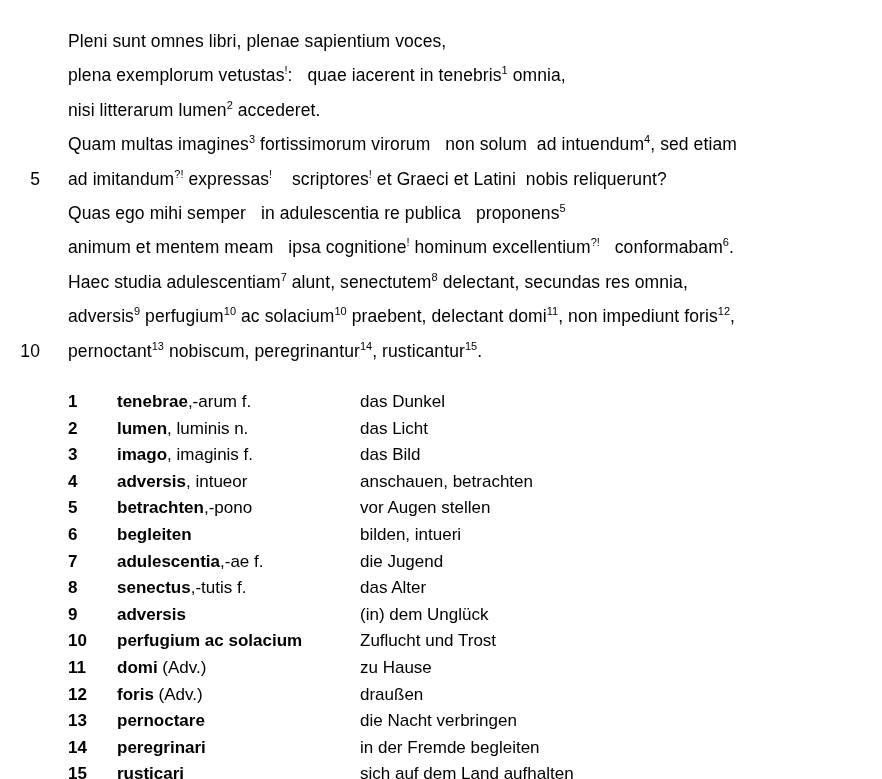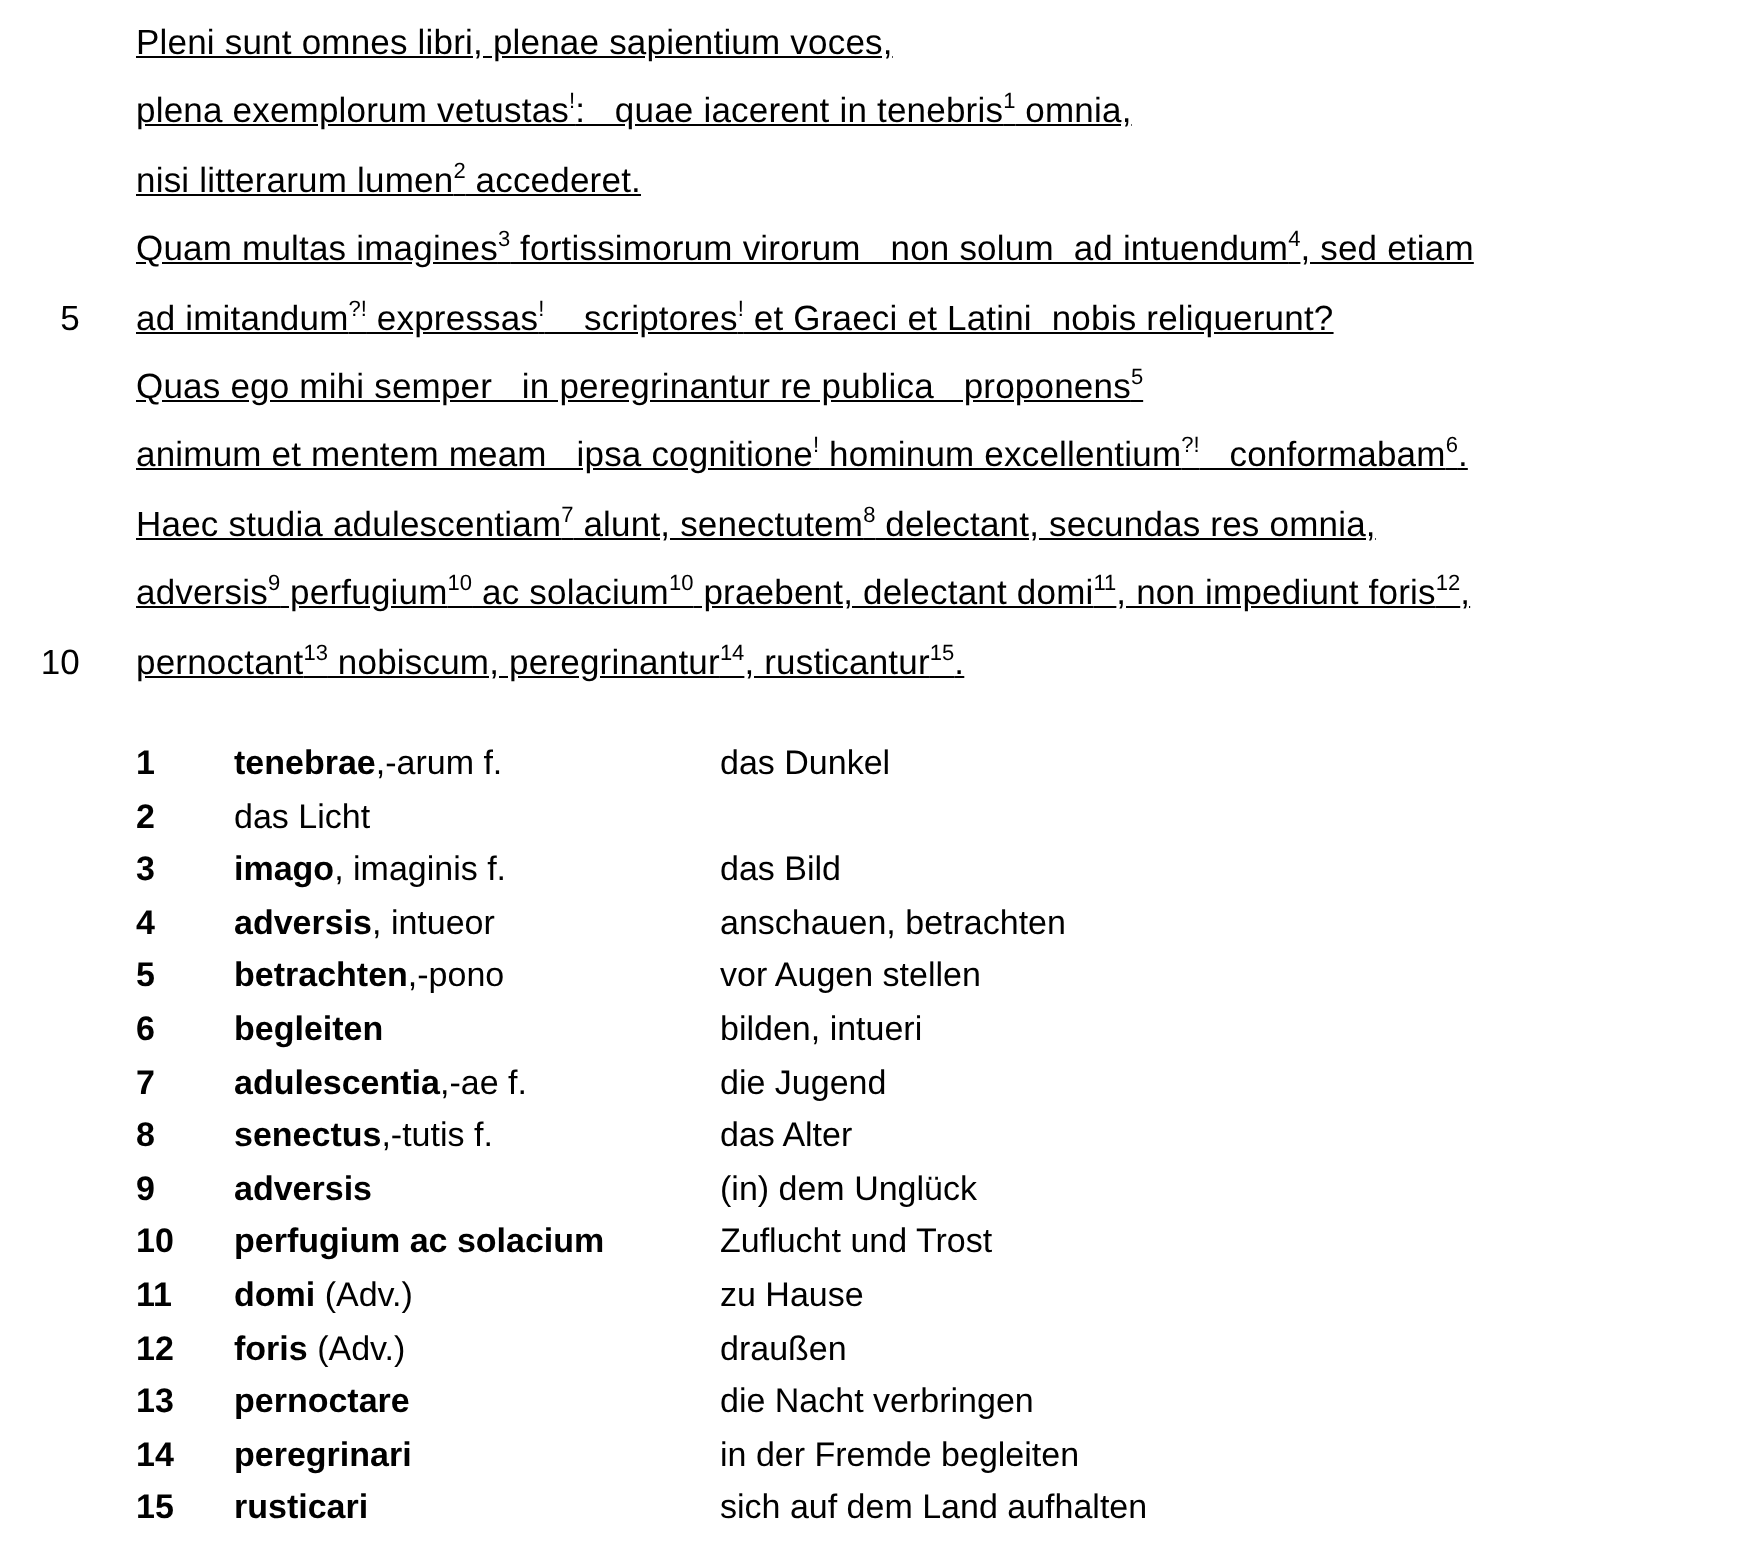--- a/index.html
+++ b/index.html
@@ -14,26 +14,25 @@
     font-family: "Liberation Sans", sans-serif;
     color: #000000;
   }
   .doc-page {
     position: relative;
     width: 882px;
     height: 779px;
     background: #ffffff;
   }
   .latin-block {
-    padding-top: 4px;
+    padding-top: 24px;
     margin-left: 68px;
     font-size: 17.5px;
     line-height: 34.4px;
     letter-spacing: 0.1px;
-    text-decoration: underline;
   }
   .latin-line {
     position: relative;
     white-space: pre;
   }
   .line-num {
     position: absolute;
     left: -68px;
     top: 0;
     width: 40px;
@@ -73,29 +72,29 @@
 </head>
 <body>
 
 <div class="doc-page">
   <div class="latin-block">
       <div class="latin-line"><span>Pleni sunt omnes libri, plenae sapientium voces,</span></div>
       <div class="latin-line"><span>plena exemplorum vetustas</span><sup class="note">!</sup><span>:   quae iacerent in tenebris</span><sup class="note">1</sup><span> omnia,</span></div>
       <div class="latin-line"><span>nisi litterarum lumen</span><sup class="note">2</sup><span> accederet.</span></div>
       <div class="latin-line"><span>Quam multas imagines</span><sup class="note">3</sup><span> fortissimorum virorum   non solum  ad intuendum</span><sup class="note">4</sup><span>, sed etiam</span></div>
       <div class="latin-line"><span class="line-num">5</span><span>ad imitandum</span><sup class="note">?!</sup><span> expressas</span><sup class="note">!</sup><span>    scriptores</span><sup class="note">!</sup><span> et Graeci et Latini  nobis reliquerunt?</span></div>
-      <div class="latin-line"><span>Quas ego mihi semper   in peregrinantur re publica   proponens</span><sup class="note">5</sup></div>
+      <div class="latin-line"><span>Quas ego mihi semper   in adulescentia re publica   proponens</span><sup class="note">5</sup></div>
       <div class="latin-line"><span>animum et mentem meam   ipsa cognitione</span><sup class="note">!</sup><span> hominum excellentium</span><sup class="note">?!</sup><span>   conformabam</span><sup class="note">6</sup><span>.</span></div>
       <div class="latin-line"><span>Haec studia adulescentiam</span><sup class="note">7</sup><span> alunt, senectutem</span><sup class="note">8</sup><span> delectant, secundas res omnia,</span></div>
       <div class="latin-line"><span>adversis</span><sup class="note">9</sup><span> perfugium</span><sup class="note">10</sup><span> ac solacium</span><sup class="note">10</sup><span> praebent, delectant domi</span><sup class="note">11</sup><span>, non impediunt foris</span><sup class="note">12</sup><span>,</span></div>
       <div class="latin-line"><span class="line-num">10</span><span>pernoctant</span><sup class="note">13</sup><span> nobiscum, peregrinantur</span><sup class="note">14</sup><span>, rusticantur</span><sup class="note">15</sup><span>.</span></div>
     </div>
   <div class="vocab-block">
       <div class="vocab-row"><div class="vocab-num">1</div><div class="vocab-latin"><span class="lemma">tenebrae</span><span>,-arum f.</span></div><div class="vocab-german">das Dunkel</div></div>
-      <div class="vocab-row"><div class="vocab-num">2</div><div class="vocab-german">das Licht</div></div>
+      <div class="vocab-row"><div class="vocab-num">2</div><div class="vocab-latin"><span class="lemma">lumen</span><span>, luminis n.</span></div><div class="vocab-german">das Licht</div></div>
       <div class="vocab-row"><div class="vocab-num">3</div><div class="vocab-latin"><span class="lemma">imago</span><span>, imaginis f.</span></div><div class="vocab-german">das Bild</div></div>
       <div class="vocab-row"><div class="vocab-num">4</div><div class="vocab-latin"><span class="lemma">adversis</span><span>, intueor</span></div><div class="vocab-german">anschauen, betrachten</div></div>
       <div class="vocab-row"><div class="vocab-num">5</div><div class="vocab-latin"><span class="lemma">betrachten</span><span>,-pono</span></div><div class="vocab-german">vor Augen stellen</div></div>
       <div class="vocab-row"><div class="vocab-num">6</div><div class="vocab-latin"><span class="lemma">begleiten</span></div><div class="vocab-german">bilden, intueri</div></div>
       <div class="vocab-row"><div class="vocab-num">7</div><div class="vocab-latin"><span class="lemma">adulescentia</span><span>,-ae f.</span></div><div class="vocab-german">die Jugend</div></div>
       <div class="vocab-row"><div class="vocab-num">8</div><div class="vocab-latin"><span class="lemma">senectus</span><span>,-tutis f.</span></div><div class="vocab-german">das Alter</div></div>
       <div class="vocab-row"><div class="vocab-num">9</div><div class="vocab-latin"><span class="lemma">adversis</span></div><div class="vocab-german">(in) dem Unglück</div></div>
       <div class="vocab-row"><div class="vocab-num">10</div><div class="vocab-latin"><span class="lemma">perfugium ac solacium</span></div><div class="vocab-german">Zuflucht und Trost</div></div>
       <div class="vocab-row"><div class="vocab-num">11</div><div class="vocab-latin"><span class="lemma">domi</span><span> (Adv.)</span></div><div class="vocab-german">zu Hause</div></div>
       <div class="vocab-row"><div class="vocab-num">12</div><div class="vocab-latin"><span class="lemma">foris</span><span> (Adv.)</span></div><div class="vocab-german">draußen</div></div>

